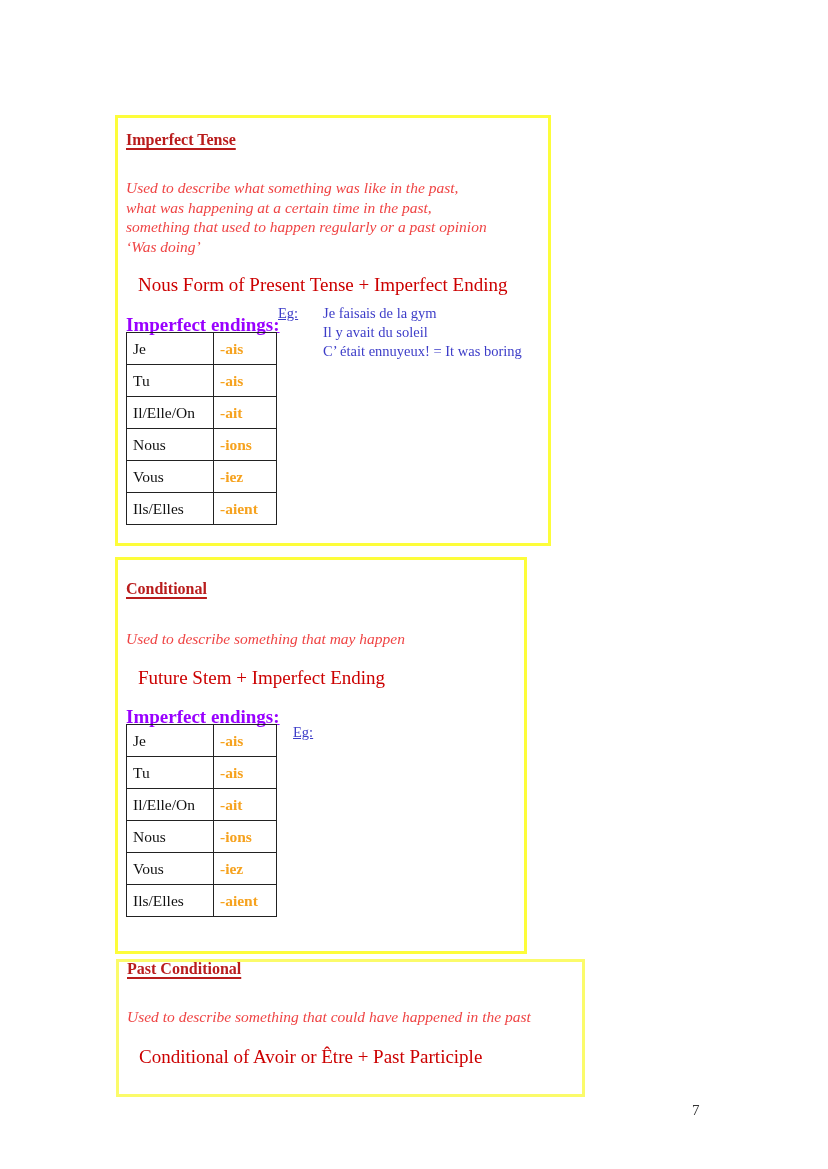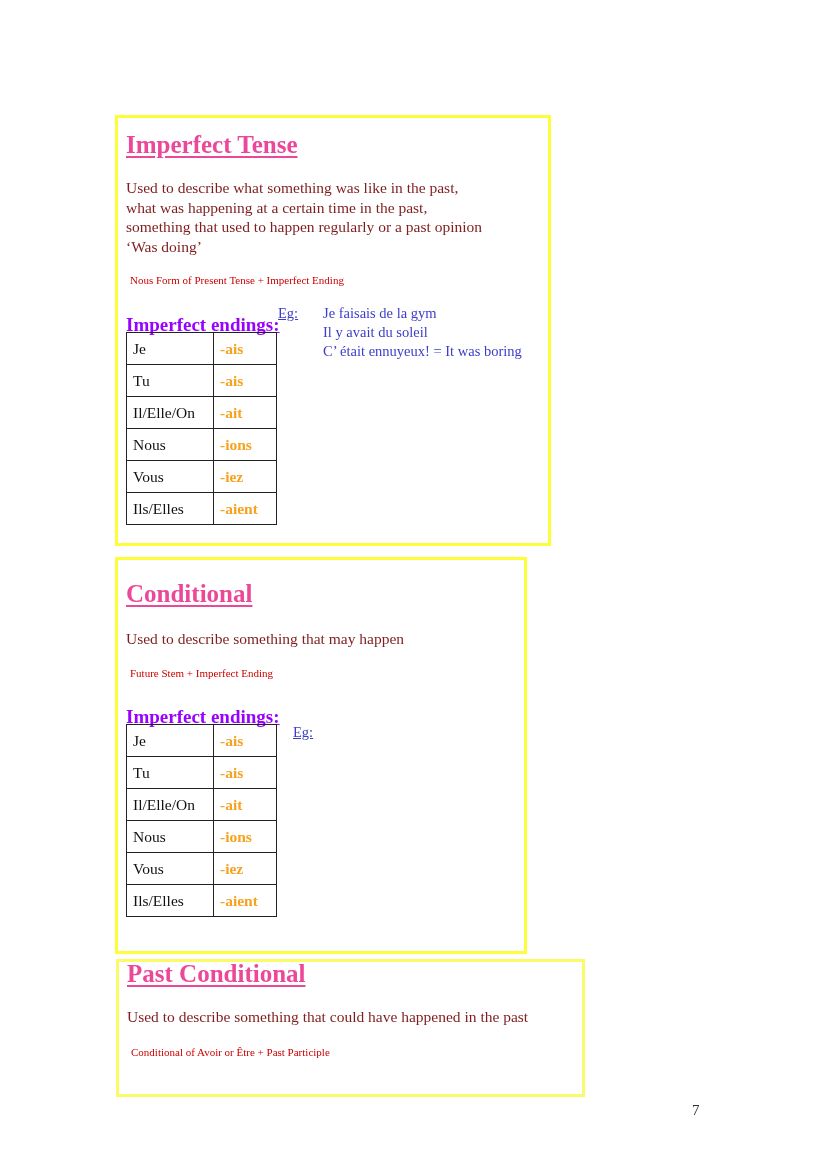--- a/index.html
+++ b/index.html
@@ -2,24 +2,24 @@
 <html><head>
 <meta charset="utf-8">
 <style>
   html, body { margin:0; padding:0; background:#ffffff; }
   body { width:828px; height:1169px; position:relative; overflow:hidden;
          font-family:"Liberation Serif", "DejaVu Serif", serif; }
   .box { position:absolute; box-sizing:border-box; border:3px solid #fdfd3a; background:#fff; }
   #box1 { left:115px; top:115px; width:436px; height:431px; }
   #box2 { left:115px; top:557px; width:412px; height:397px; }
   #box3 { left:116px; top:959px; width:469px; height:138px; border-width:3px; border-color:#fbfb6a; }
-  .title { position:absolute; left:8px; font-weight:bold; font-size:25px; color:#ec4899;
+  .title { position:absolute; left:8px; font-weight:bold; font-size:16px; color:#b91c1c;
            text-decoration:underline; text-decoration-thickness:2px; text-underline-offset:3px; white-space:nowrap; }
-  .desc { position:absolute; left:8px; font-size:15.5px; line-height:19.5px; color:#7f1d1d; white-space:nowrap; }
-  .formula { position:absolute; left:12px; font-size:11px; color:#cc0000; white-space:nowrap; }
+  .desc { position:absolute; left:8px; font-size:15.5px; line-height:19.5px; color:#ef4444; white-space:nowrap;font-style:italic; }
+  .formula { position:absolute; left:20px; font-size:19px; color:#cc0000; white-space:nowrap; }
   .endings-label { position:absolute; left:8px; font-weight:bold; font-size:19px; color:#9900ff;
                    text-decoration:underline; white-space:nowrap; }
   .eg-label { position:absolute; font-size:14.5px; color:#3c3cc8; text-decoration:underline; }
   .eg-lines { position:absolute; font-size:14.5px; line-height:19px; color:#3c3cc8; white-space:nowrap; }
   table.endings { position:absolute; left:8px; border-collapse:collapse; }
   table.endings td { border:1.5px solid #222; height:32px; padding:0 0 0 6px; font-size:15.5px; box-sizing:border-box;margin-left:18px; }
   table.endings td.pron { width:87px; color:#111; }
   table.endings td.end { width:63px; color:#f6a21e; font-weight:bold; }
   .page-num { position:absolute; left:692px; top:1102px; font-size:15px; color:#333; }
 </style>

